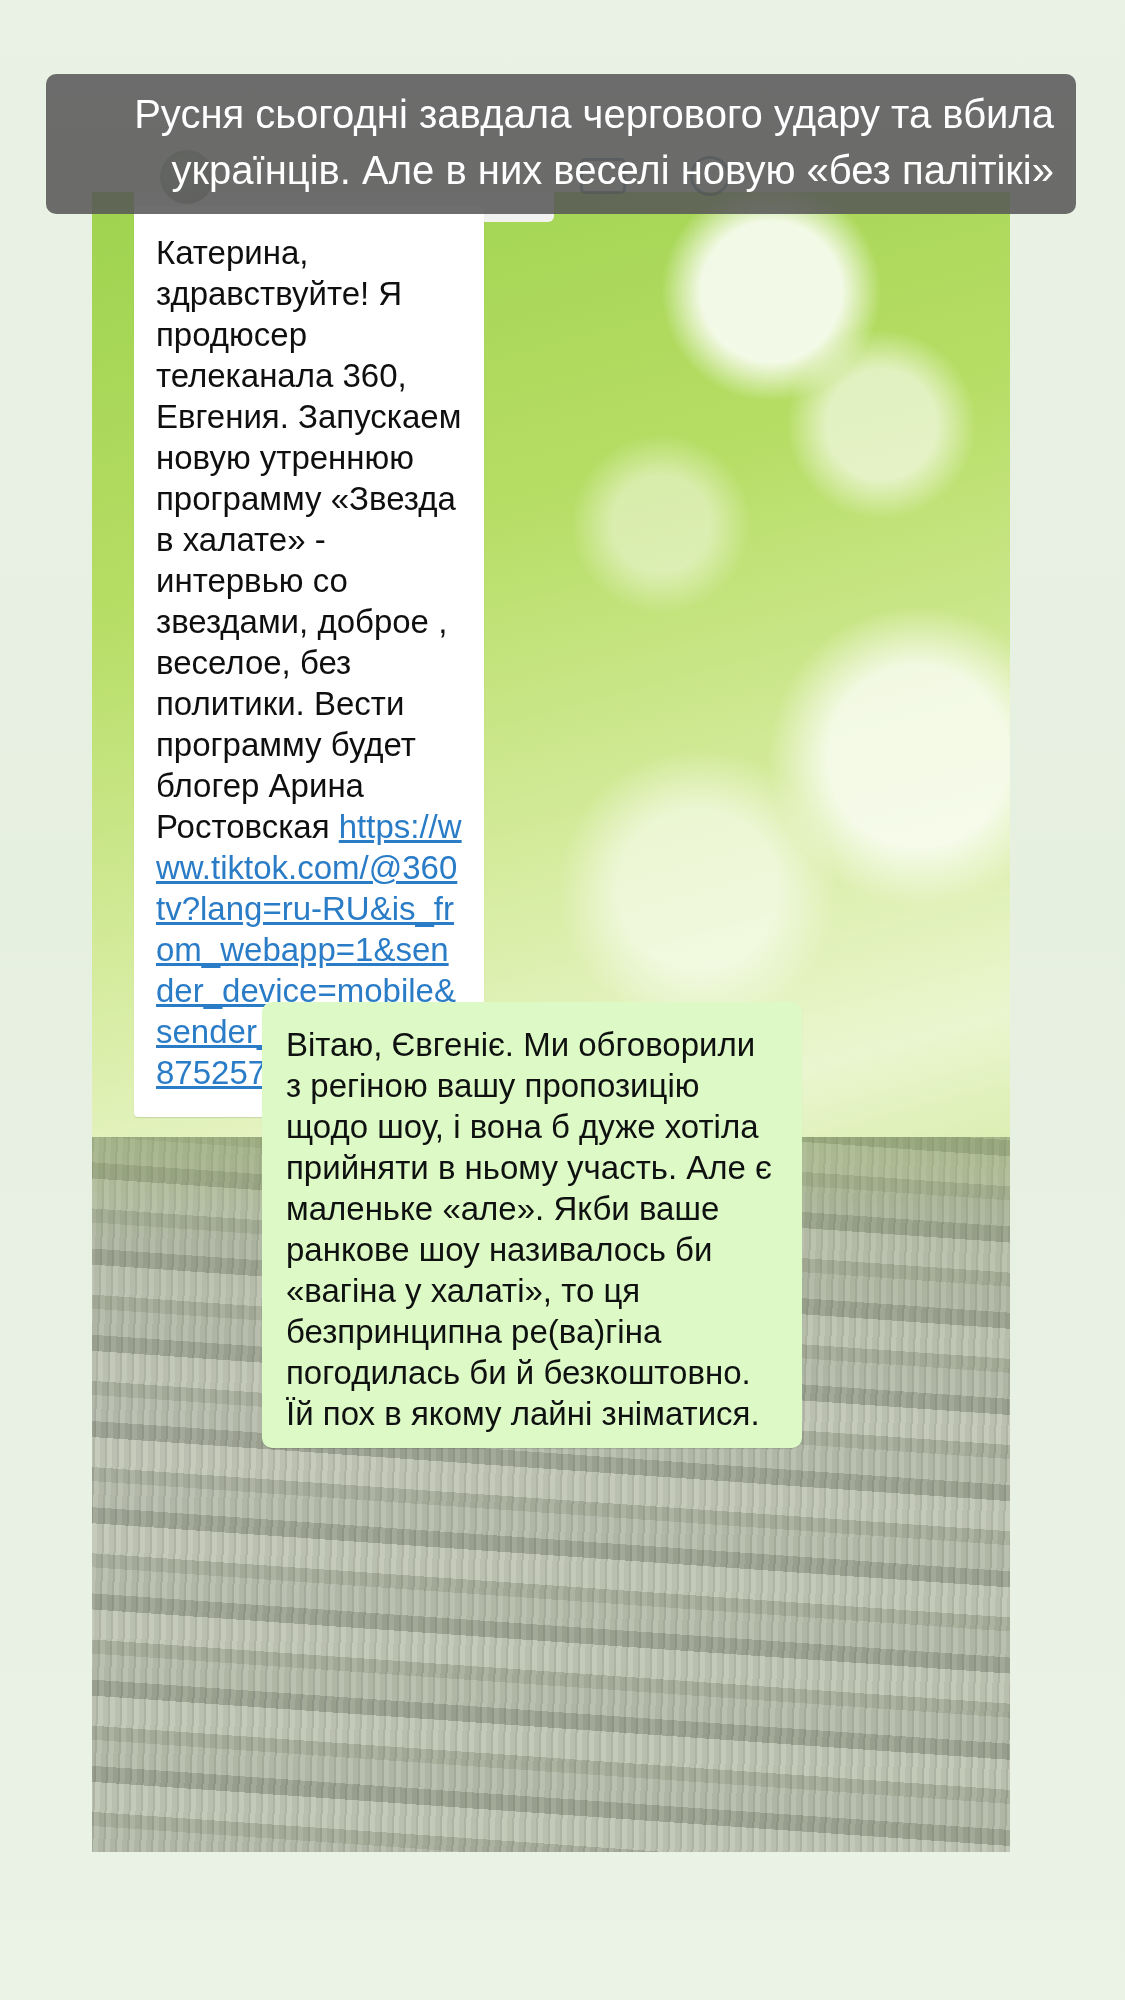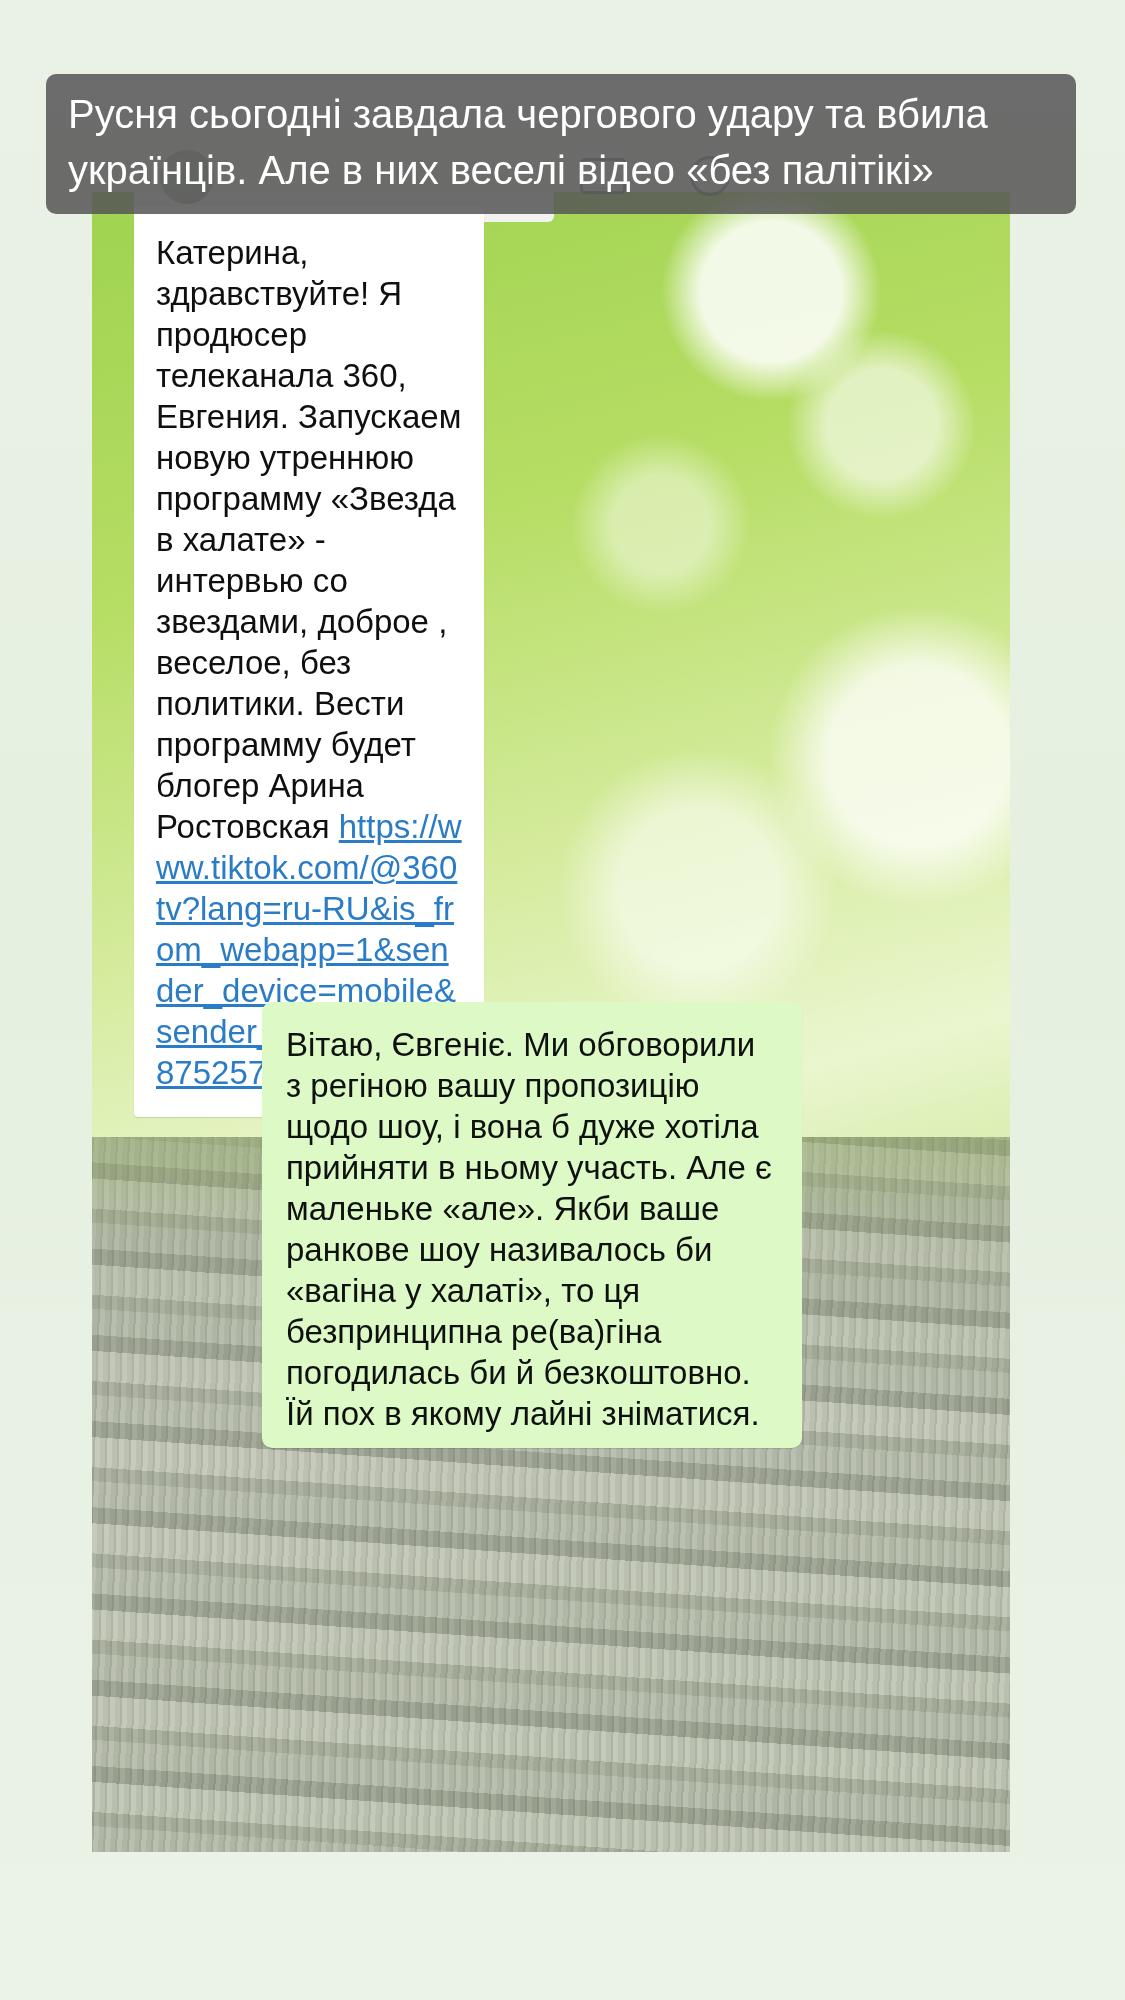--- a/index.html
+++ b/index.html
@@ -152,21 +152,21 @@
     box-sizing: border-box;
     background: rgba(86, 86, 86, 0.86);
     border-radius: 10px;
     padding: 12px 22px 16px 22px;
     z-index: 5;
   }
   #caption .line {
     font-size: 40px;
     line-height: 56px;
     color: #ffffff;
-    text-align: left;
+    text-align: right;
     white-space: nowrap;
     font-family: "Liberation Sans", sans-serif;
   }
 
   
   .header-ghost {
     position: absolute;
     left: 160px;
     top: 150px;
     width: 640px;
@@ -219,16 +219,16 @@
   </div>
 
   <div class="header-ghost">
     <div class="avatar"></div>
     <div class="vicon v1"></div>
     <div class="vicon v2"></div>
   </div>
 
   <div id="caption">
     <div class="line">Русня сьогодні завдала чергового удару та вбила</div>
-    <div class="line">українців. Але в них веселі відео «без палітікі»</div>
+    <div class="line">українців. Але в них веселі новую «без палітікі»</div>
   </div>
 
 </div>
 
 </body></html>

